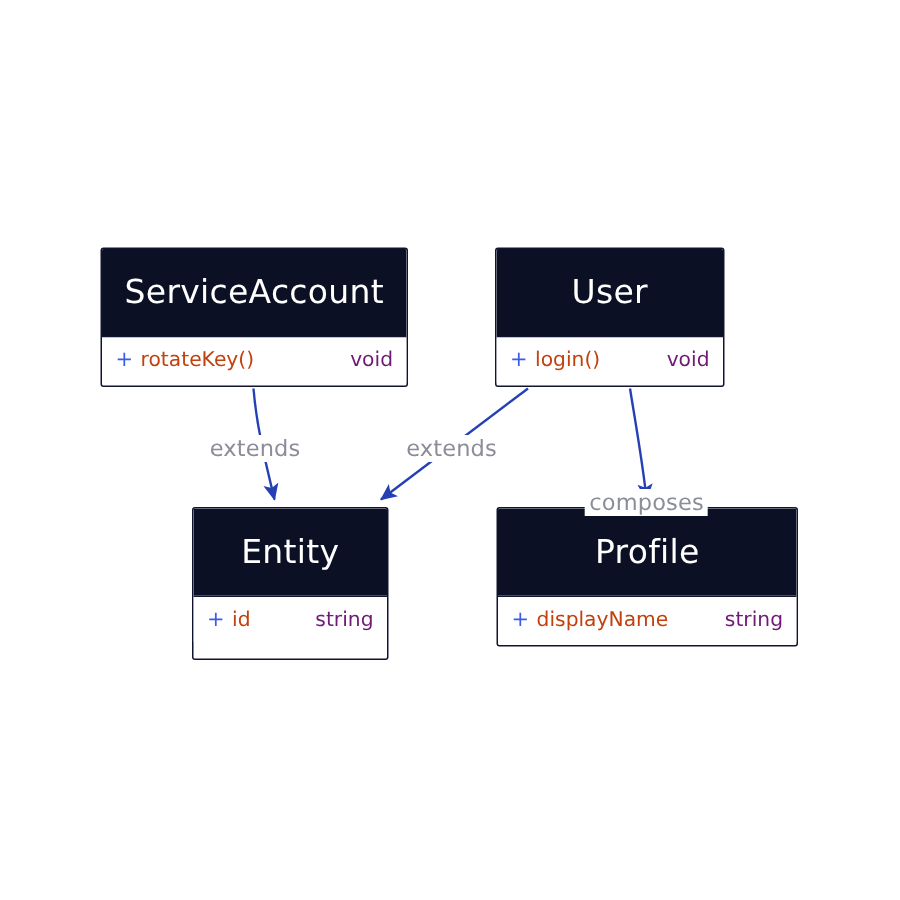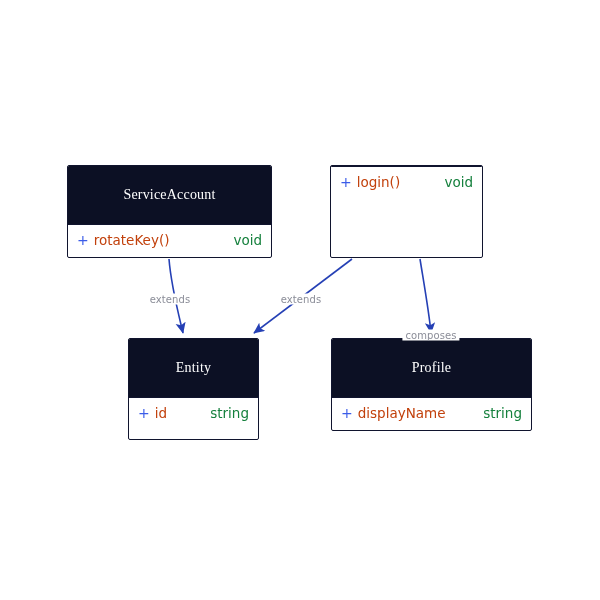--- a/index.html
+++ b/index.html
@@ -39,24 +39,23 @@
     border-radius: 2px;
     overflow: hidden;
   }
   .node-header {
     background: #0c1024;
     color: #ffffff;
     height: 58px;
     display: flex;
     align-items: center;
     justify-content: center;
-    font-size: 14px;
+    font-size: 22px;
     letter-spacing: 0.2px;
     white-space: nowrap;
-    font-family: Liberation Serif, serif;
   }
   .node-divider {
     height: 1px;
     background: #10142e;
     width: 100%;
   }
   .node-body {
     background: #ffffff;
     padding: 0;
   }
@@ -71,27 +70,27 @@
   .member-vis {
     color: #3b5ce8;
     margin-right: 5px;
     font-size: 14px;
   }
   .member-name {
     color: #c2410c;
   }
   .member-type {
     margin-left: auto;
-    color: #15803d;
+    color: #701a75;
   }
 
   
   .edge-label {
     position: absolute;
-    font-size: 10px;
+    font-size: 15px;
     color: #8b8d98;
     background: #ffffff;
     padding: 0 3px;
     white-space: nowrap;
     transform: translate(-50%, -50%);
     letter-spacing: 0.1px;
   }
 </style>
 </head>
 <body>
@@ -117,20 +116,21 @@
         <div class="node-divider"></div>
         <div class="node-body">
           <div class="member-row">
             <span class="member-vis">+</span>
             <span class="member-name">rotateKey()</span>
             <span class="member-type">void</span>
           </div>
         </div>
       </div>
       <div class="node" style="left: 330px; top: 165px; width: 153px; height: 93px;">
+        <div class="node-header">User</div>
         <div class="node-divider"></div>
         <div class="node-body">
           <div class="member-row">
             <span class="member-vis">+</span>
             <span class="member-name">login()</span>
             <span class="member-type">void</span>
           </div>
         </div>
       </div>
       <div class="node" style="left: 128px; top: 338px; width: 131px; height: 102px;">

